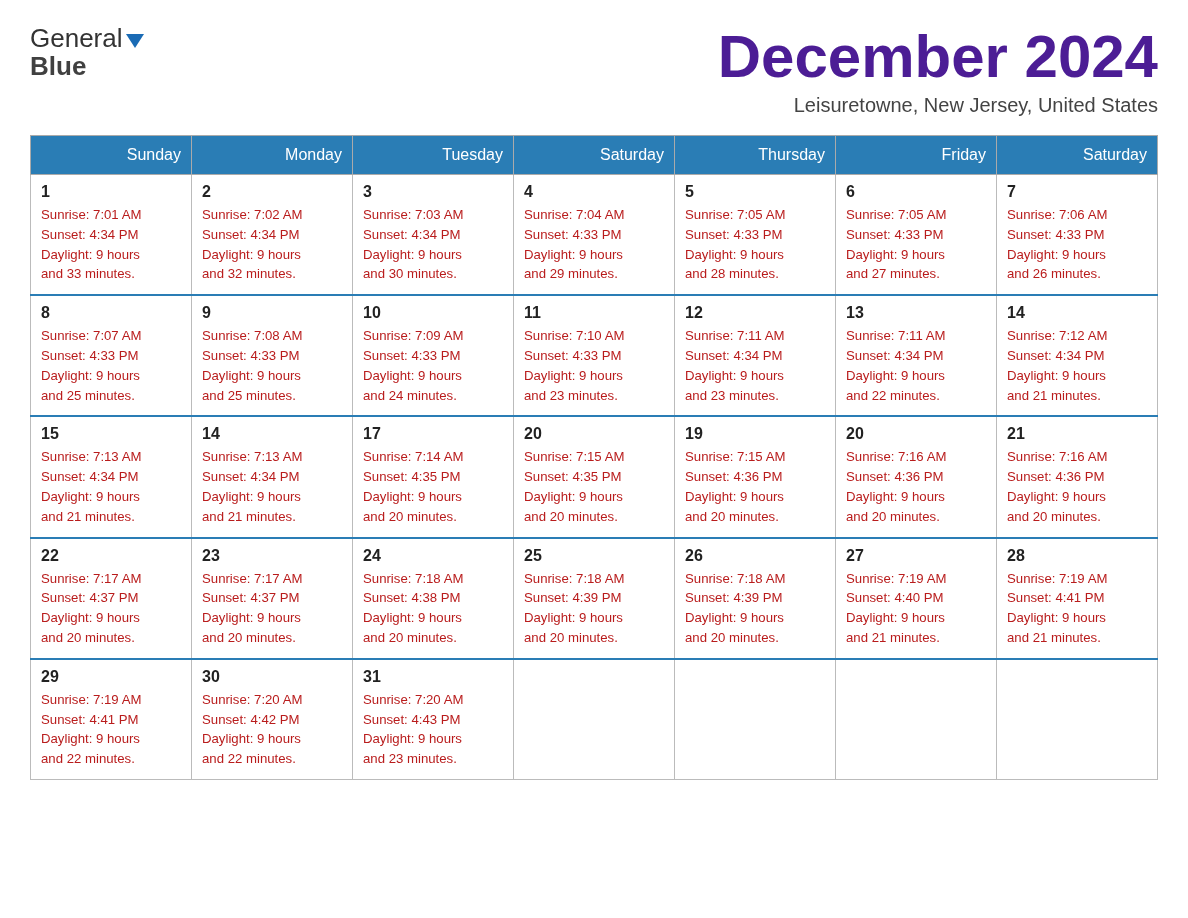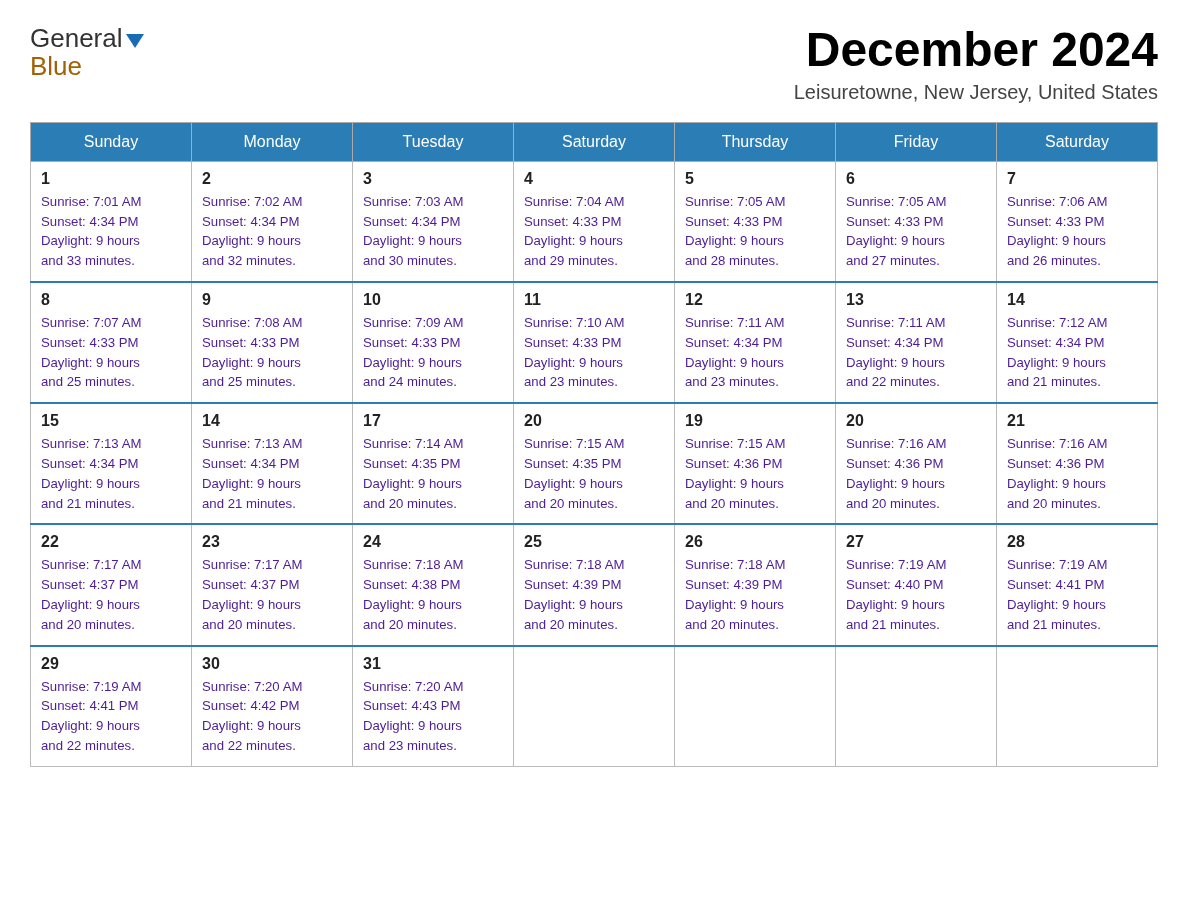--- a/index.html
+++ b/index.html
@@ -23,50 +23,50 @@
     }
     .logo-text {
       font-size: 26px;
       font-weight: normal;
       color: #333;
       line-height: 1.1;
     }
     .logo-text span.dark { color: #333; font-weight: normal; }
     .logo-line2 {
       font-size: 26px;
-      color: #a16207;
-      font-weight: normal;
+      color: #404040;
+      font-weight: bold;
       margin-top: -2px;
     }
     .title-area {
       text-align: right;
     }
     .month-title {
-      font-size: 48px;
+      font-size: 60px;
       font-weight: bold;
-      color: #000000;
+      color: #4c1d95;
       line-height: 1.1;
     }
     .subtitle {
       font-size: 20px;
       color: #444;
       margin-top: 4px;
     }
     .calendar {
       width: 100%;
       border-collapse: collapse;
       border: 1px solid #aaa;
     }
     .calendar th {
       background-color: #2a7db5;
       color: #fff;
       font-size: 16px;
       font-weight: normal;
-      padding: 10px 26px;
-      text-align: center;
+      padding: 10px 10px;
+      text-align: right;
       border: 1px solid #aaa;
     }
     .calendar td {
       vertical-align: top;
       padding: 8px 10px 10px 10px;
       border: 1px solid #bbb;
       font-size: 13.5px;
       color: #222;
       width: 14.28%;
       min-height: 100px;
@@ -75,21 +75,21 @@
     .day-number {
       font-size: 16px;
       font-weight: bold;
       color: #222;
       display: block;
       margin-bottom: 4px;
     }
     .day-info {
       font-size: 13.2px;
       line-height: 1.5;
-      color: #4c1d95;
+      color: #b91c1c;
     }
     .empty-cell {
       background: #fff;
     }
     .row-divider td {
       border-top: 2px solid #2a7db5;
     }
   </style>
 </head>
 <body>

